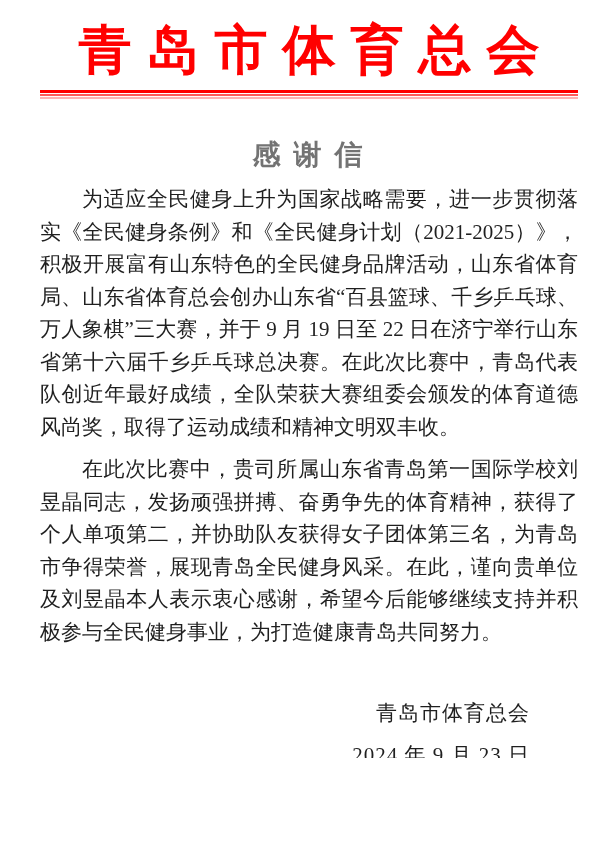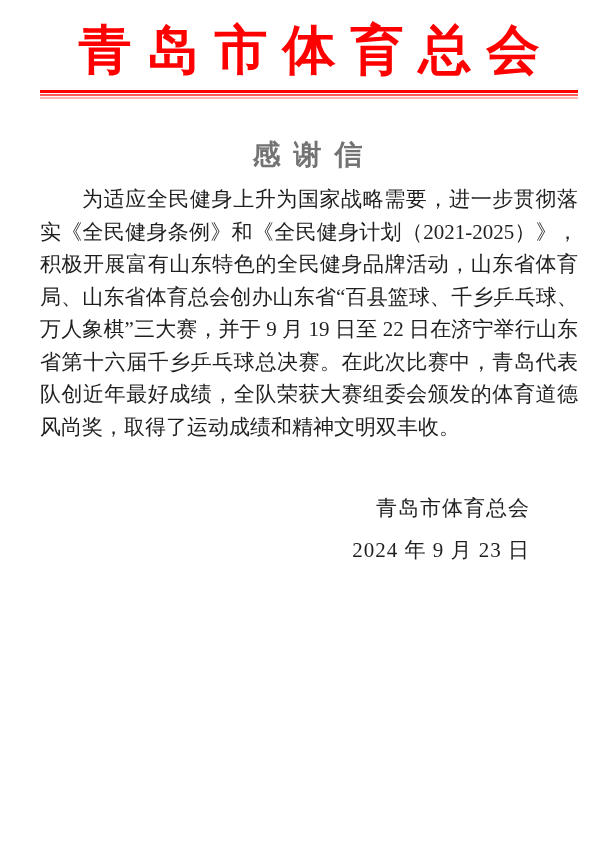--- a/index.html
+++ b/index.html
@@ -90,19 +90,20 @@
     <div class="l1"></div>
     <div class="l2"></div>
     <div class="l3"></div>
   </div>
 
   <h1 class="title">感 谢 信</h1>
 
 
   <p class="body-text para">为适应全民健身上升为国家战略需要，进一步贯彻落实《全民健身条例》和《全民健身计划（2021-2025）》，积极开展富有山东特色的全民健身品牌活动，山东省体育局、山东省体育总会创办山东省“百县篮球、千乡乒乓球、万人象棋”三大赛，并于 9 月 19 日至 22 日在济宁举行山东省第十六届千乡乒乓球总决赛。在此次比赛中，青岛代表队创近年最好成绩，全队荣获大赛组委会颁发的体育道德风尚奖，取得了运动成绩和精神文明双丰收。</p>
 
+  <p class="body-text para">在此次比赛中，贵司所属山东省青岛第一国际学校刘昱晶同志，发扬顽强拼搏、奋勇争先的体育精神，获得了个人单项第二，并协助队友获得女子团体第三名，为青岛市争得荣誉，展现青岛全民健身风采。在此，谨向贵单位及刘昱晶本人表示衷心感谢，希望今后能够继续支持并积极参与全民健身事业，为打造健康青岛共同努力。</p>
 
   <div class="sign-block">
     <div class="sign-name">青岛市体育总会</div>
     <div class="sign-date">2024 年 9 月 23 日</div>
   </div>
 
 </div>
 
 </body></html>

